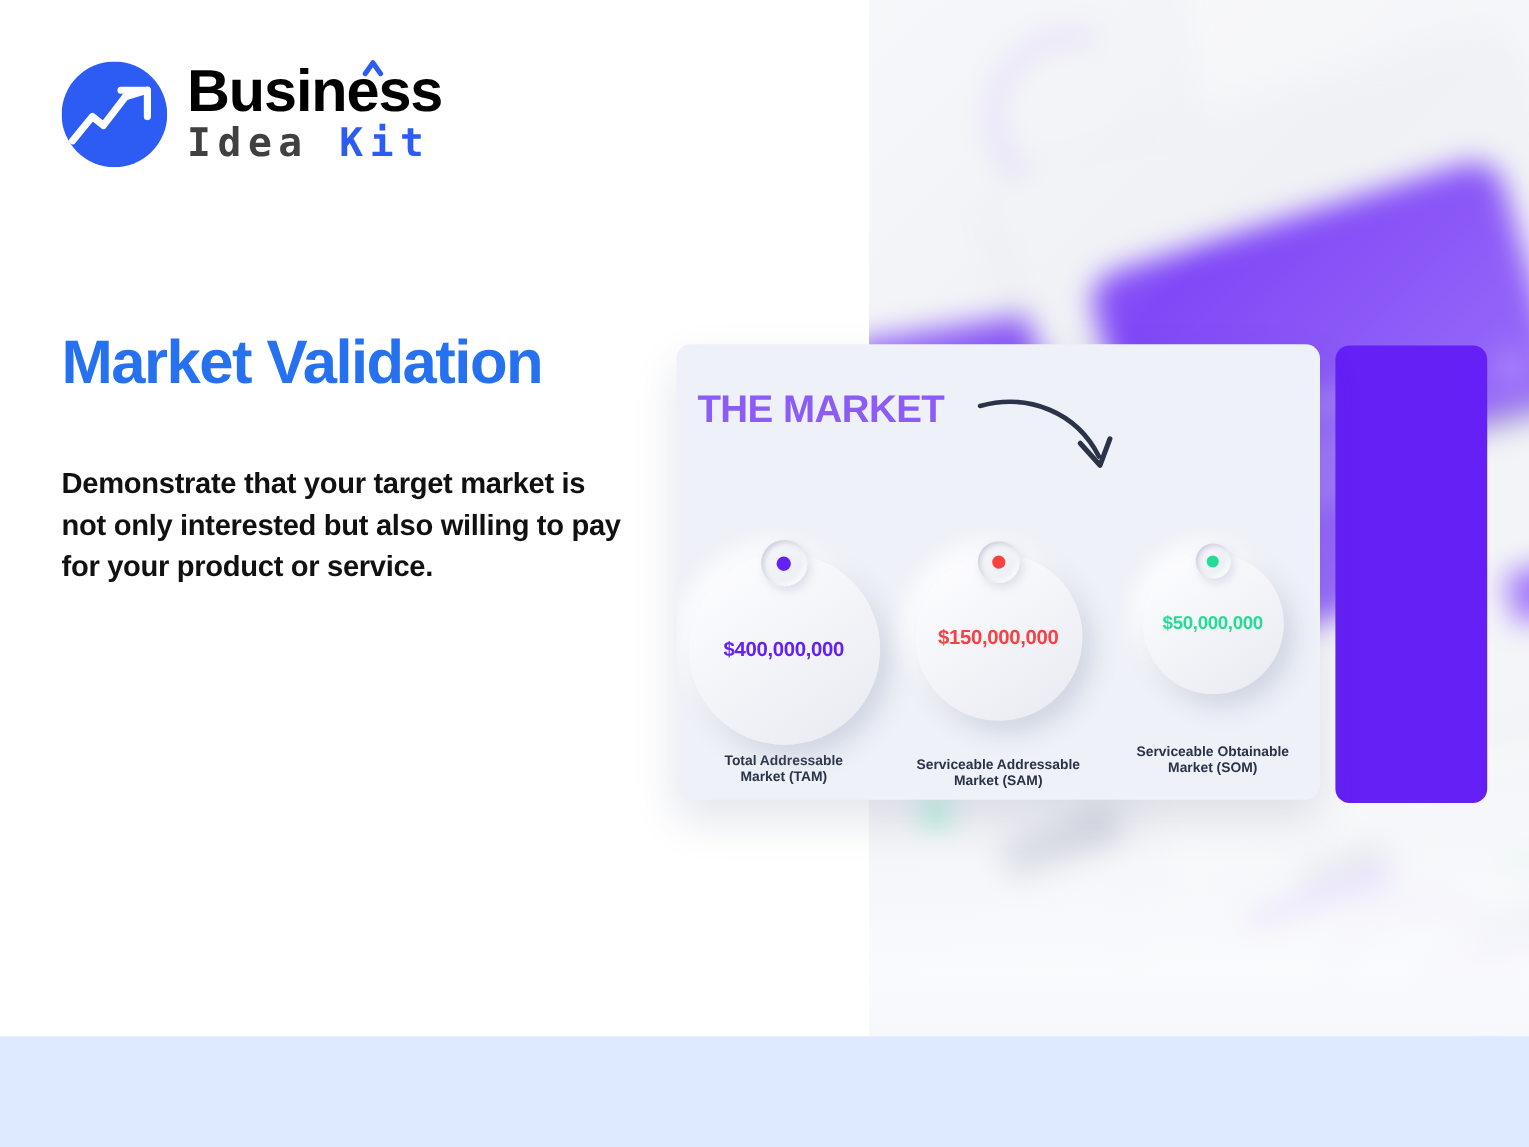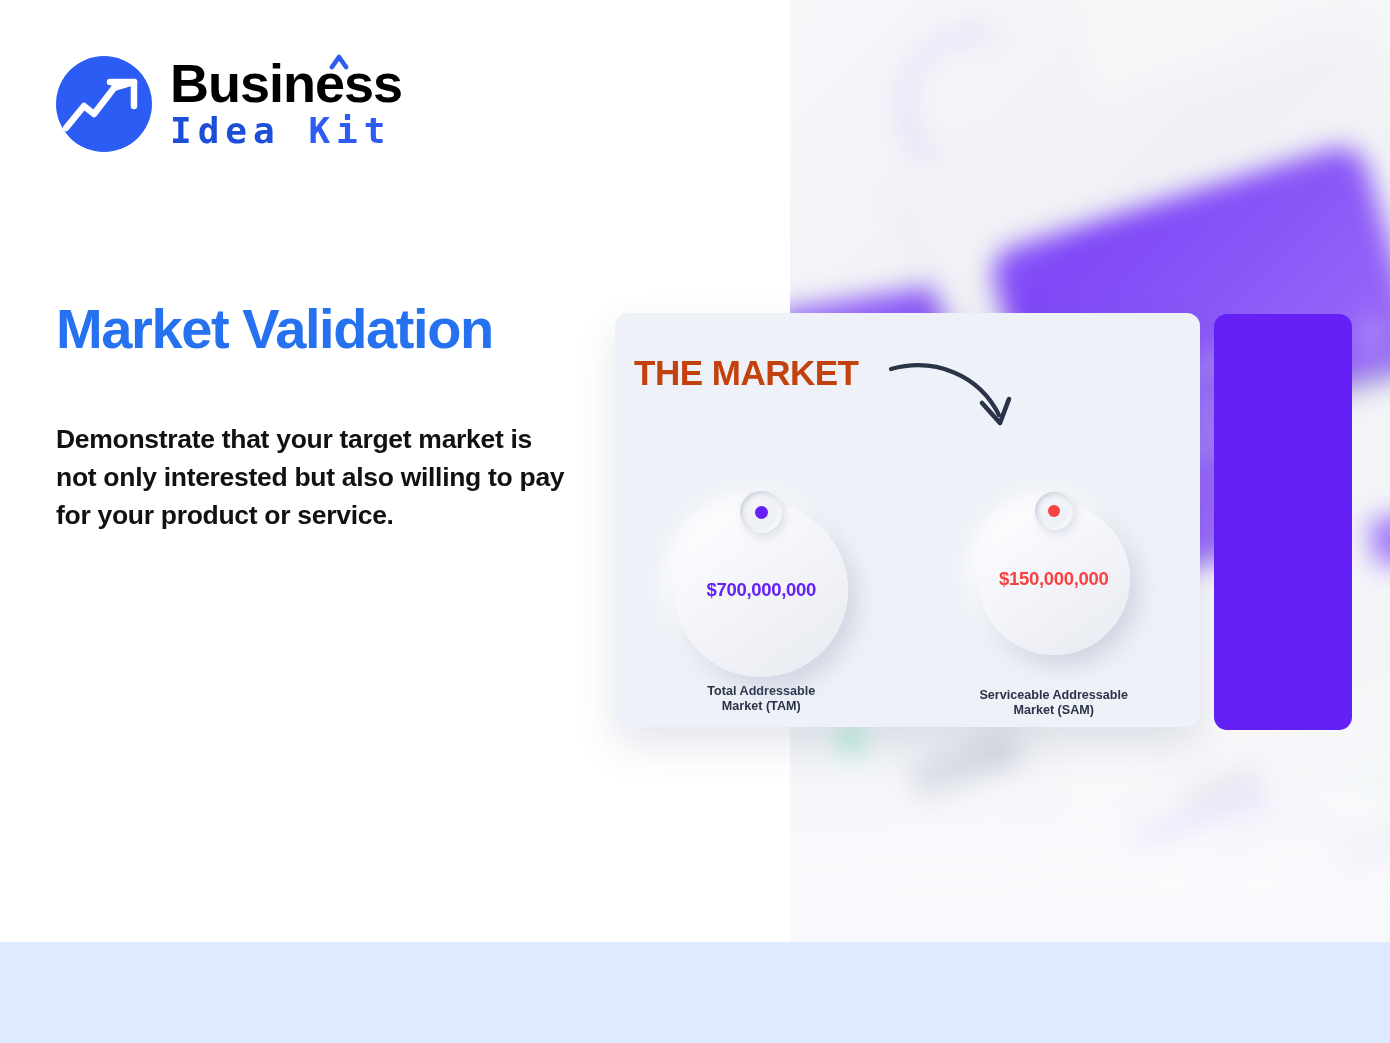--- a/index.html
+++ b/index.html
@@ -63,21 +63,21 @@
   .logo-words { margin-left: 18px; }
   .logo-title {
     font-size: 54px; font-weight: 800; letter-spacing: -1px; line-height: .95;
     color: #000; position: relative; white-space: nowrap;
   }
   .logo-sub {
     font-family: "DejaVu Sans Mono", "Liberation Mono", monospace;
     font-size: 36px; font-weight: 700; letter-spacing: 6px; line-height: 1.1;
     margin-top: 2px; white-space: nowrap;
   }
-  .logo-sub .idea { color: #1d4ed8; }
+  .logo-sub .idea { color: #404040; }
   .logo-sub .kit { color: #2d5cf5; }
 
   
   .headline {
     position: absolute; left: 56px; top: 296px;
     font-size: 56px; font-weight: 800; letter-spacing: -1.4px;
     color: #2571f0; white-space: nowrap;
   }
   .body-copy { position: absolute; left: 56px; top: 420px; width: 510px; }
   .body-copy p {
@@ -95,21 +95,21 @@
   
   .market-card {
     position: absolute; left: 615px; top: 313px; width: 585px; height: 414px;
     background: #eef1f7; border-radius: 13px;
     box-shadow: 0 18px 40px rgba(45,60,110,0.13);
     overflow: hidden;
   }
   .card-title {
     position: absolute; left: 19px; top: 40px;
     font-size: 35px; font-weight: 800; letter-spacing: -.5px;
-    color: #c2410c;
+    color: #8b5cf6;
   }
   .card-desc {
     position: absolute; left: 19px; top: 98px; width: 352px;
     font-size: 14.3px; line-height: 21.5px; color: #3d4557;
   }
   .curve-arrow { position: absolute; left: 272px; top: 40px; }
 
   
   .circles {
     position: absolute; left: 0; top: 190px; width: 585px;
@@ -237,40 +237,52 @@
       <path d="M95 50 L113 70 L122 46" stroke="#2b3348" stroke-width="4.6" fill="none" stroke-linecap="round" stroke-linejoin="round"></path>
     </svg>
 
     <div class="circles">
 
       <div class="col col-tam">
         <div class="bubble">
           <div class="knob">
             <i style="background:#6420f5;"></i>
           </div>
-          <span class="amount" style="color:#6420f5;">$700,000,000</span>
+          <span class="amount" style="color:#6420f5;">$400,000,000</span>
         </div>
         <div class="mlabel">
           <span>Total Addressable</span><br>
           <span>Market (TAM)</span>
         </div>
       </div>
 
       <div class="col col-sam">
         <div class="bubble">
           <div class="knob">
             <i style="background:#f94141;"></i>
           </div>
           <span class="amount" style="color:#f94141;">$150,000,000</span>
         </div>
         <div class="mlabel">
           <span>Serviceable Addressable</span><br>
           <span>Market (SAM)</span>
         </div>
       </div>
 
+      <div class="col col-som">
+        <div class="bubble">
+          <div class="knob">
+            <i style="background:#22dd93;"></i>
+          </div>
+          <span class="amount" style="color:#22dd93;">$50,000,000</span>
+        </div>
+        <div class="mlabel">
+          <span>Serviceable Obtainable</span><br>
+          <span>Market (SOM)</span>
+        </div>
+      </div>
 
     </div>
   </div>
 
   <div class="bottom-bar"></div>
 
 </div>
 
 </body></html>

